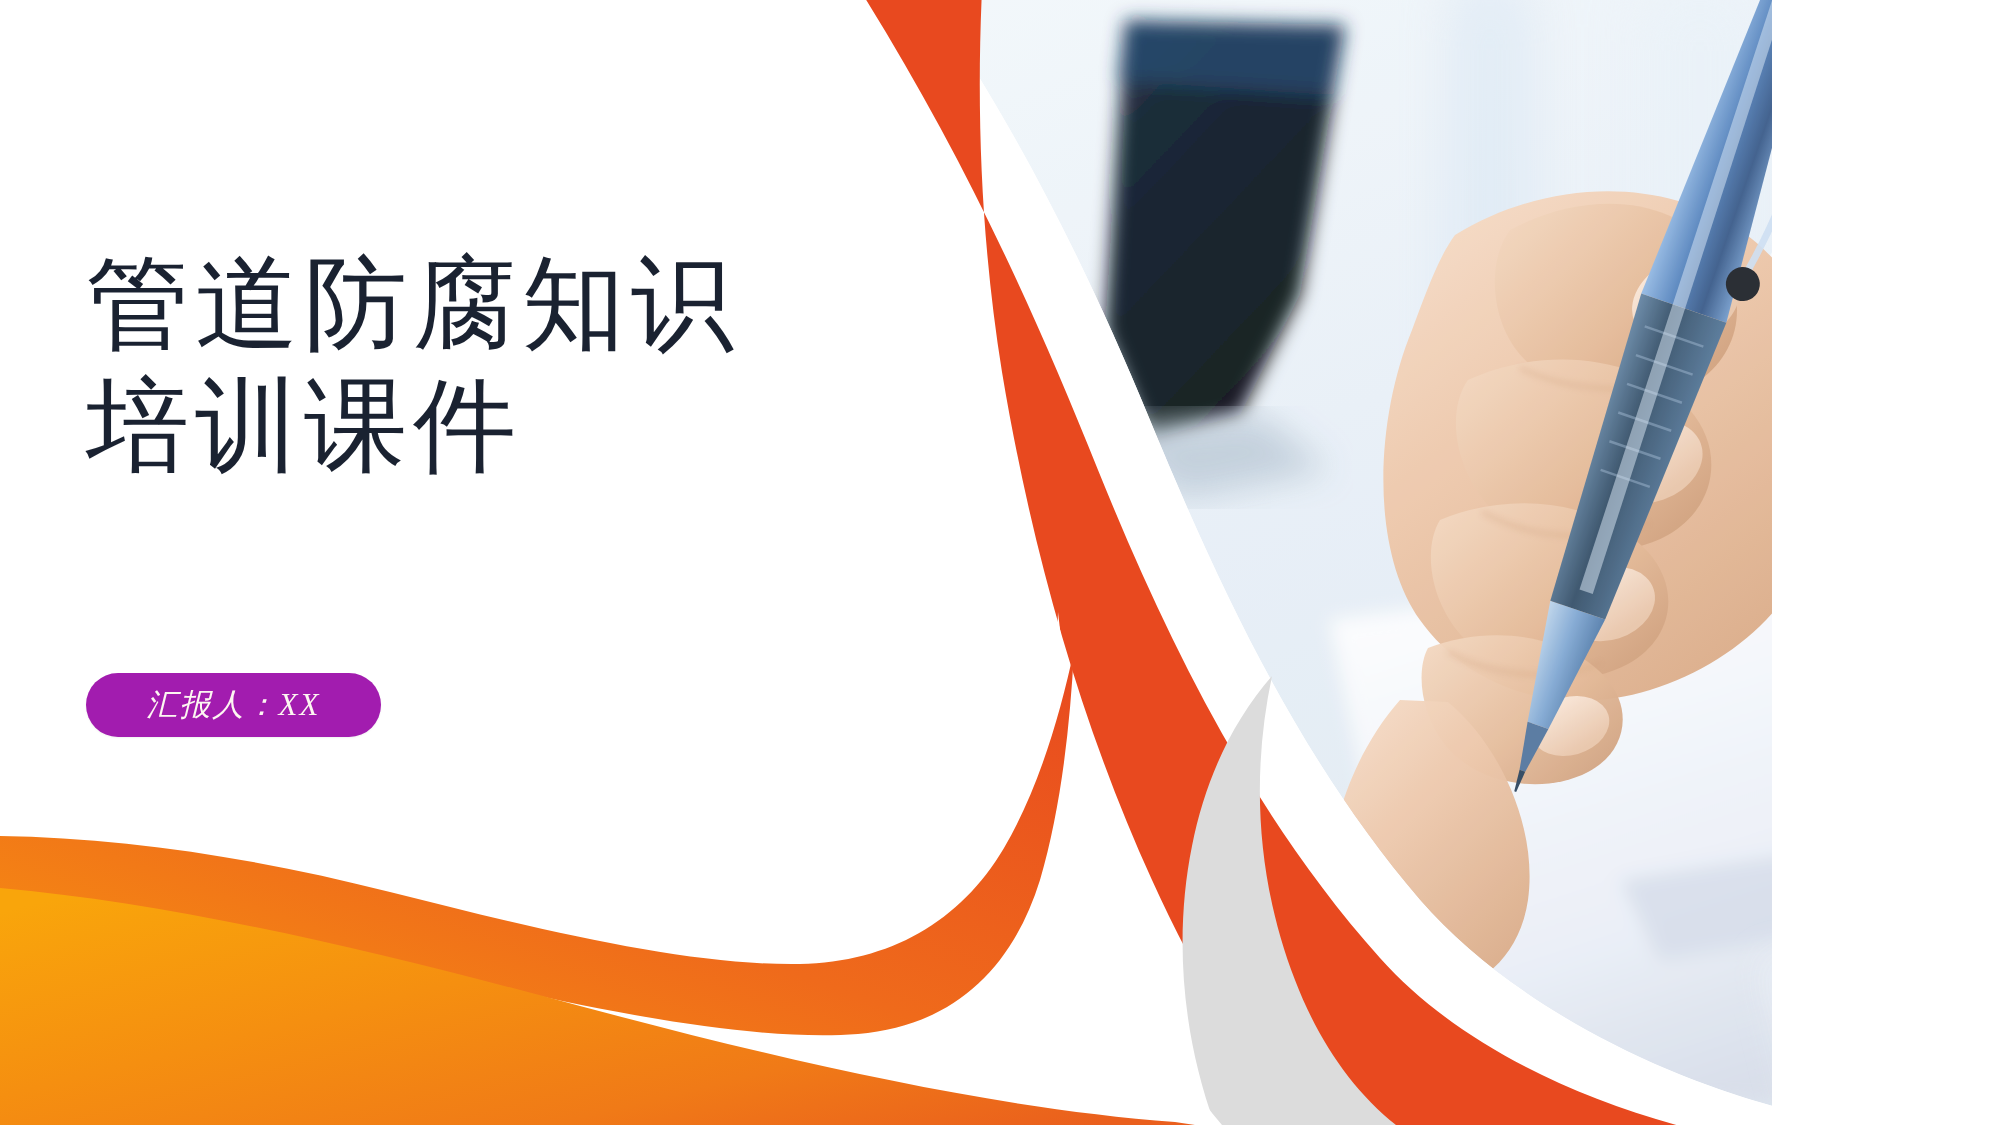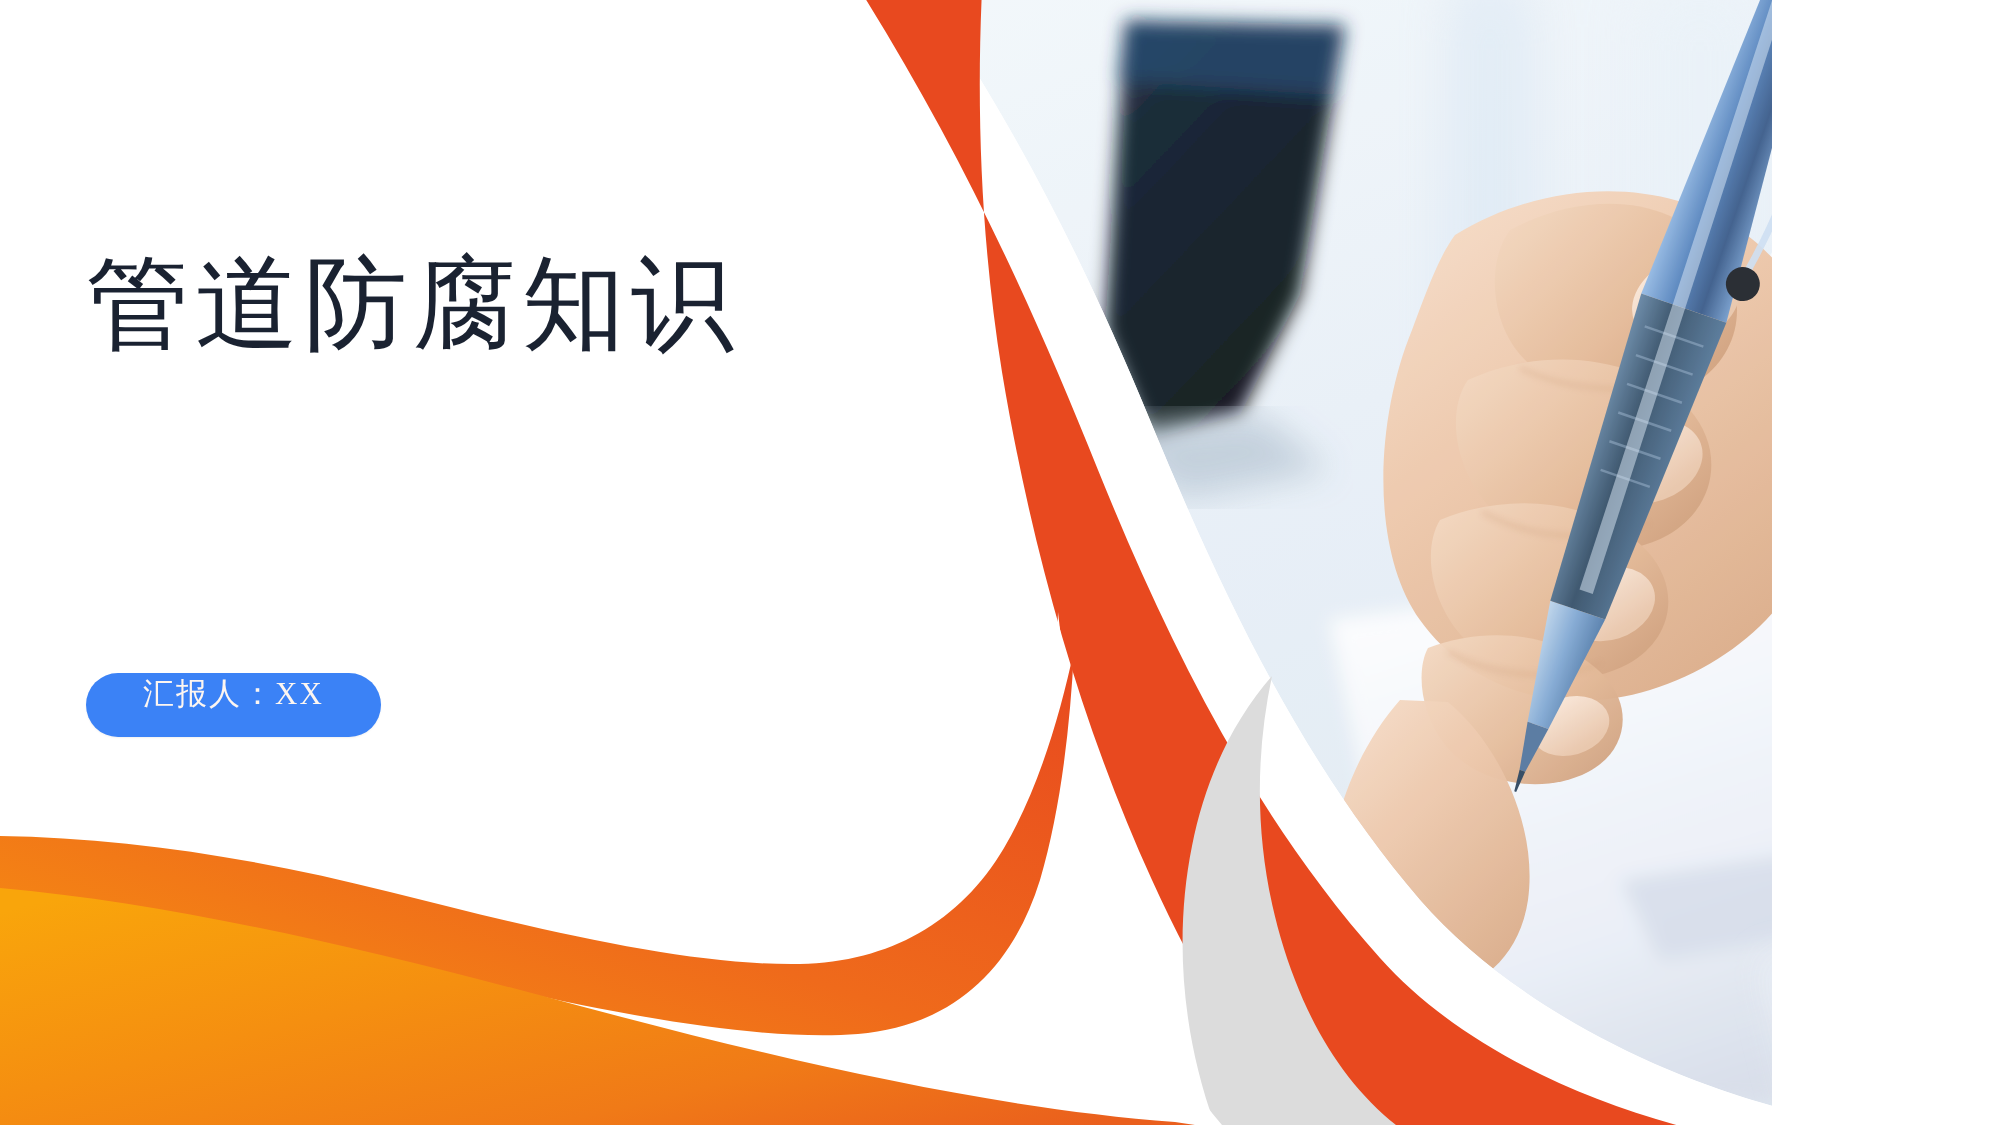--- a/index.html
+++ b/index.html
@@ -20,23 +20,24 @@
     letter-spacing:6px;
     color:#1a2231;
     font-weight:400;
     white-space:nowrap;
   }
 
   #presenter-badge{
     position:absolute;left:86px;top:673px;
     width:295px;height:64px;
     border-radius:34px;
-    background:#3b82f6;
-    display:flex;justify-content:center;
+    background:#a21caf;
+    display:flex;align-items:center;justify-content:center;
     box-shadow:0 1px 2px rgba(0,0,0,.06);
+    font-style:italic;
   }
   #presenter-badge .badge-text{
     font-family:"Liberation Serif","DejaVu Serif",serif;
     font-size:31px;
     letter-spacing:2px;
     color:#fdf6f1;
     white-space:nowrap;
   }
 </style>
 </head>
@@ -391,20 +392,21 @@
                L 1196,1125
                C 1000,1116 790,1068 570,1010
                C 370,956 172,912 0,898 Z" fill="#ffffff" opacity="0"></path>
     </g>
   </svg>
 
   <div id="content">
 
     <div id="title-block">
       <div class="title-line">管道防腐知识</div>
+      <div class="title-line">培训课件</div>
     </div>
 
     <div id="presenter-badge">
       <span class="badge-text">汇报人：XX</span>
     </div>
 
   </div>
 </div>
 
 </body></html>

